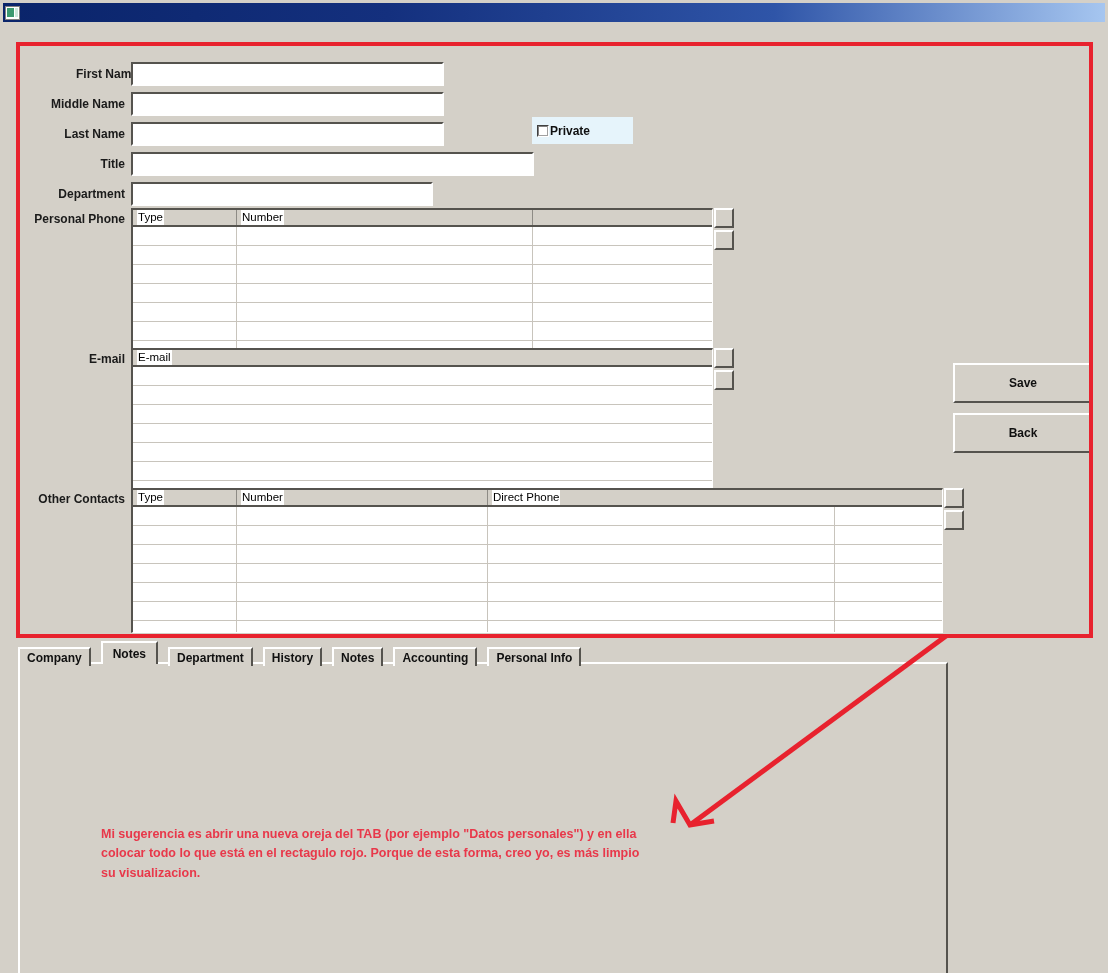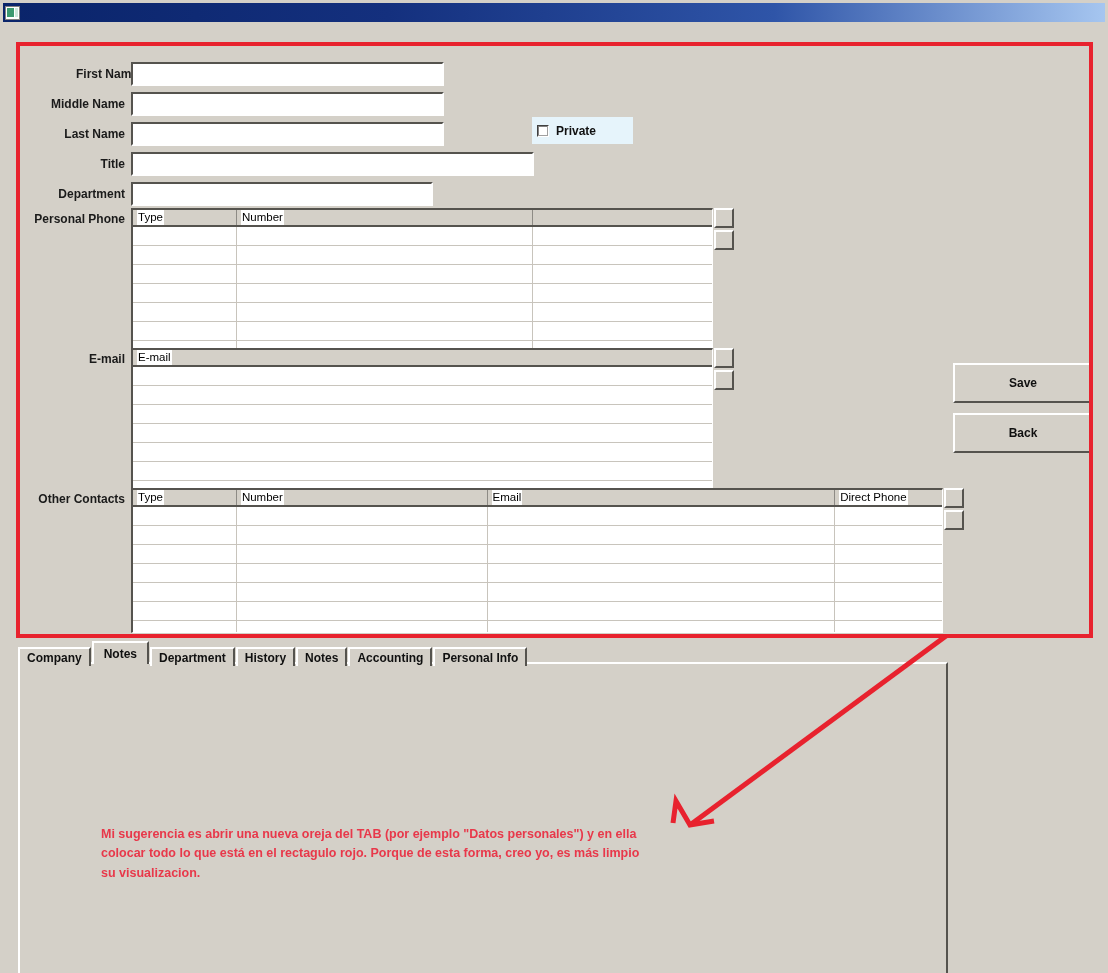--- a/index.html
+++ b/index.html
@@ -147,21 +147,21 @@
     border-right: 1px solid #ffffff;
     border-bottom: 1px solid #ffffff;
     box-shadow: inset -1px -1px 0 #a0a0a0, inset 1px 1px 0 #808080;
     box-sizing: border-box;
     flex: 0 0 auto;
   }
   .cbox-label {
     font-size: 12px;
     font-weight: bold;
     color: #101010;
-    margin-left: 7px;
+    margin-left: 1px;
   }
 
   
   .grid-wrap {
     position: absolute;
     display: flex;
   }
   .grid {
     border-top: 2px solid #55534e;
     border-left: 2px solid #55534e;
@@ -266,21 +266,21 @@
     border-left: 2px solid #ffffff;
     border-right: 2px solid #55534e;
     border-bottom: none;
     box-sizing: border-box;
     font-size: 12px;
     font-weight: bold;
     color: #101010;
     padding: 0 7px;
     display: flex;
     align-items: center;
-    margin-right: 1px;
+    margin-right: 10px;
     position: relative;
     top: 2px;
     white-space: nowrap;
   }
   .tab.active {
     height: 23px;
     top: 0;
     z-index: 5;
     padding: 0 10px;
     border-right: 2px solid #55534e;
@@ -440,21 +440,20 @@
           <div class="scroll-btn"></div>
         </div>
       </div>
 
       <div class="field-label" style="left:10px; top:467px; width:115px;">Other Contacts</div>
       <div class="grid-wrap" style="left:131px; top:463px;">
         <div class="grid" style="width:812px; height:145px;">
           <div class="grid-header">
             <div class="gh-cell" style="width:104px;"><span>Type</span></div>
             <div class="gh-cell" style="width:251px;"><span>Number</span></div>
-            <div class="gh-cell" style="width:348px;"><span>Email</span></div>
             <div class="gh-cell" style="width:107px; border-right:none;"><span>Direct Phone</span></div>
           </div>
           <div class="grid-body">
             <div class="grid-row">
                 <div class="gr-cell" style="width:104px;"></div>
                 <div class="gr-cell" style="width:251px;"></div>
                 <div class="gr-cell" style="width:348px;"></div>
                 <div class="gr-cell" style="width:107px;border-right:none;"></div>
               </div>
             <div class="grid-row">

